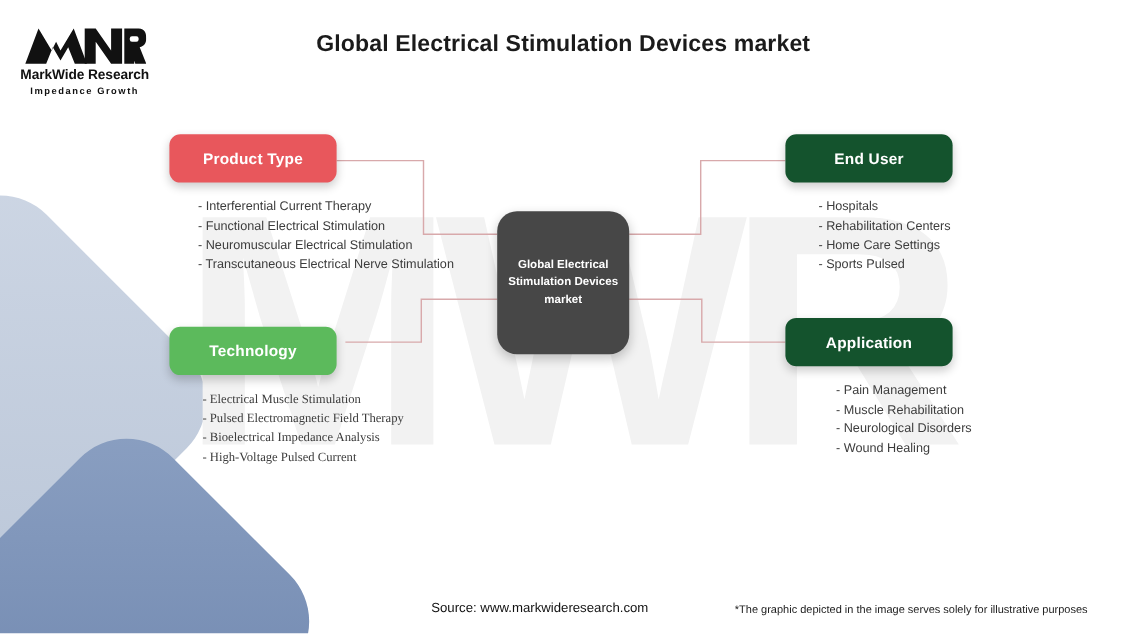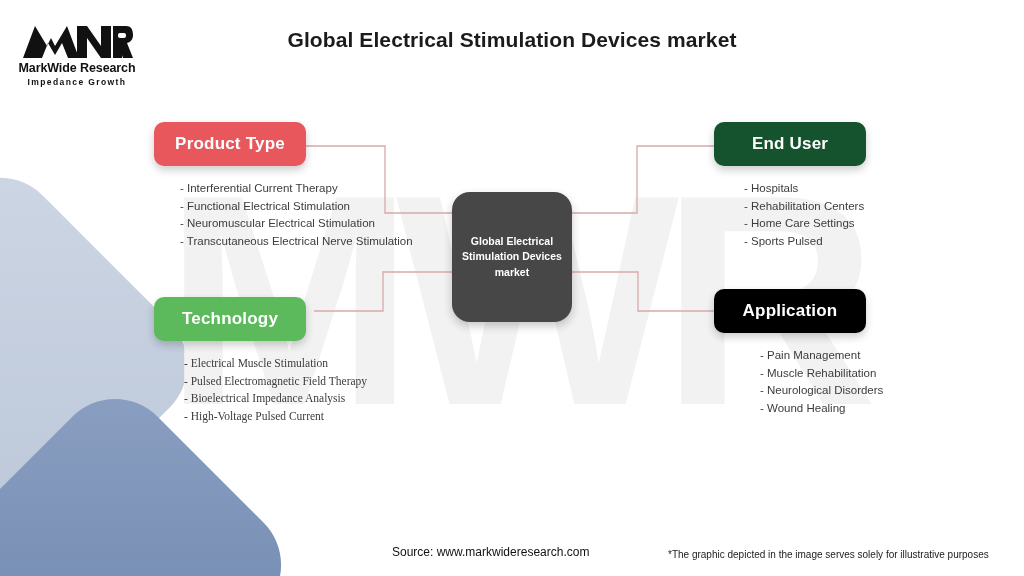--- a/index.html
+++ b/index.html
@@ -138,21 +138,21 @@
     width: 152px;
     height: 44px;
     border-radius: 10px;
     box-shadow: 0 4px 9px rgba(0,0,0,0.20);
     display: flex;
     align-items: center;
     justify-content: center;
   }
   .cat-pill-label {
     color: #ffffff;
-    font-size: 17px;
+    font-size: 14px;
     font-weight: bold;
     letter-spacing: 0.2px;
     text-align: center;
   }
   .cat-list {
     margin-top: 14px;
     padding: 0;
     list-style: none;
   }
   .cat-list li {
@@ -259,21 +259,21 @@
     </div>
     <ul class="cat-list">
       <li>- Hospitals</li>
       <li>- Rehabilitation Centers</li>
       <li>- Home Care Settings</li>
       <li>- Sports Pulsed</li>
     </ul>
   </div>
 
   <div class="cat cat-application">
-    <div class="cat-pill" style="background:#000000">
+    <div class="cat-pill" style="background:#14532d">
       <span class="cat-pill-label">Application</span>
     </div>
     <ul class="cat-list">
       <li>- Pain Management</li>
       <li>- Muscle Rehabilitation</li>
       <li>- Neurological Disorders</li>
       <li>- Wound Healing</li>
     </ul>
   </div>
 

